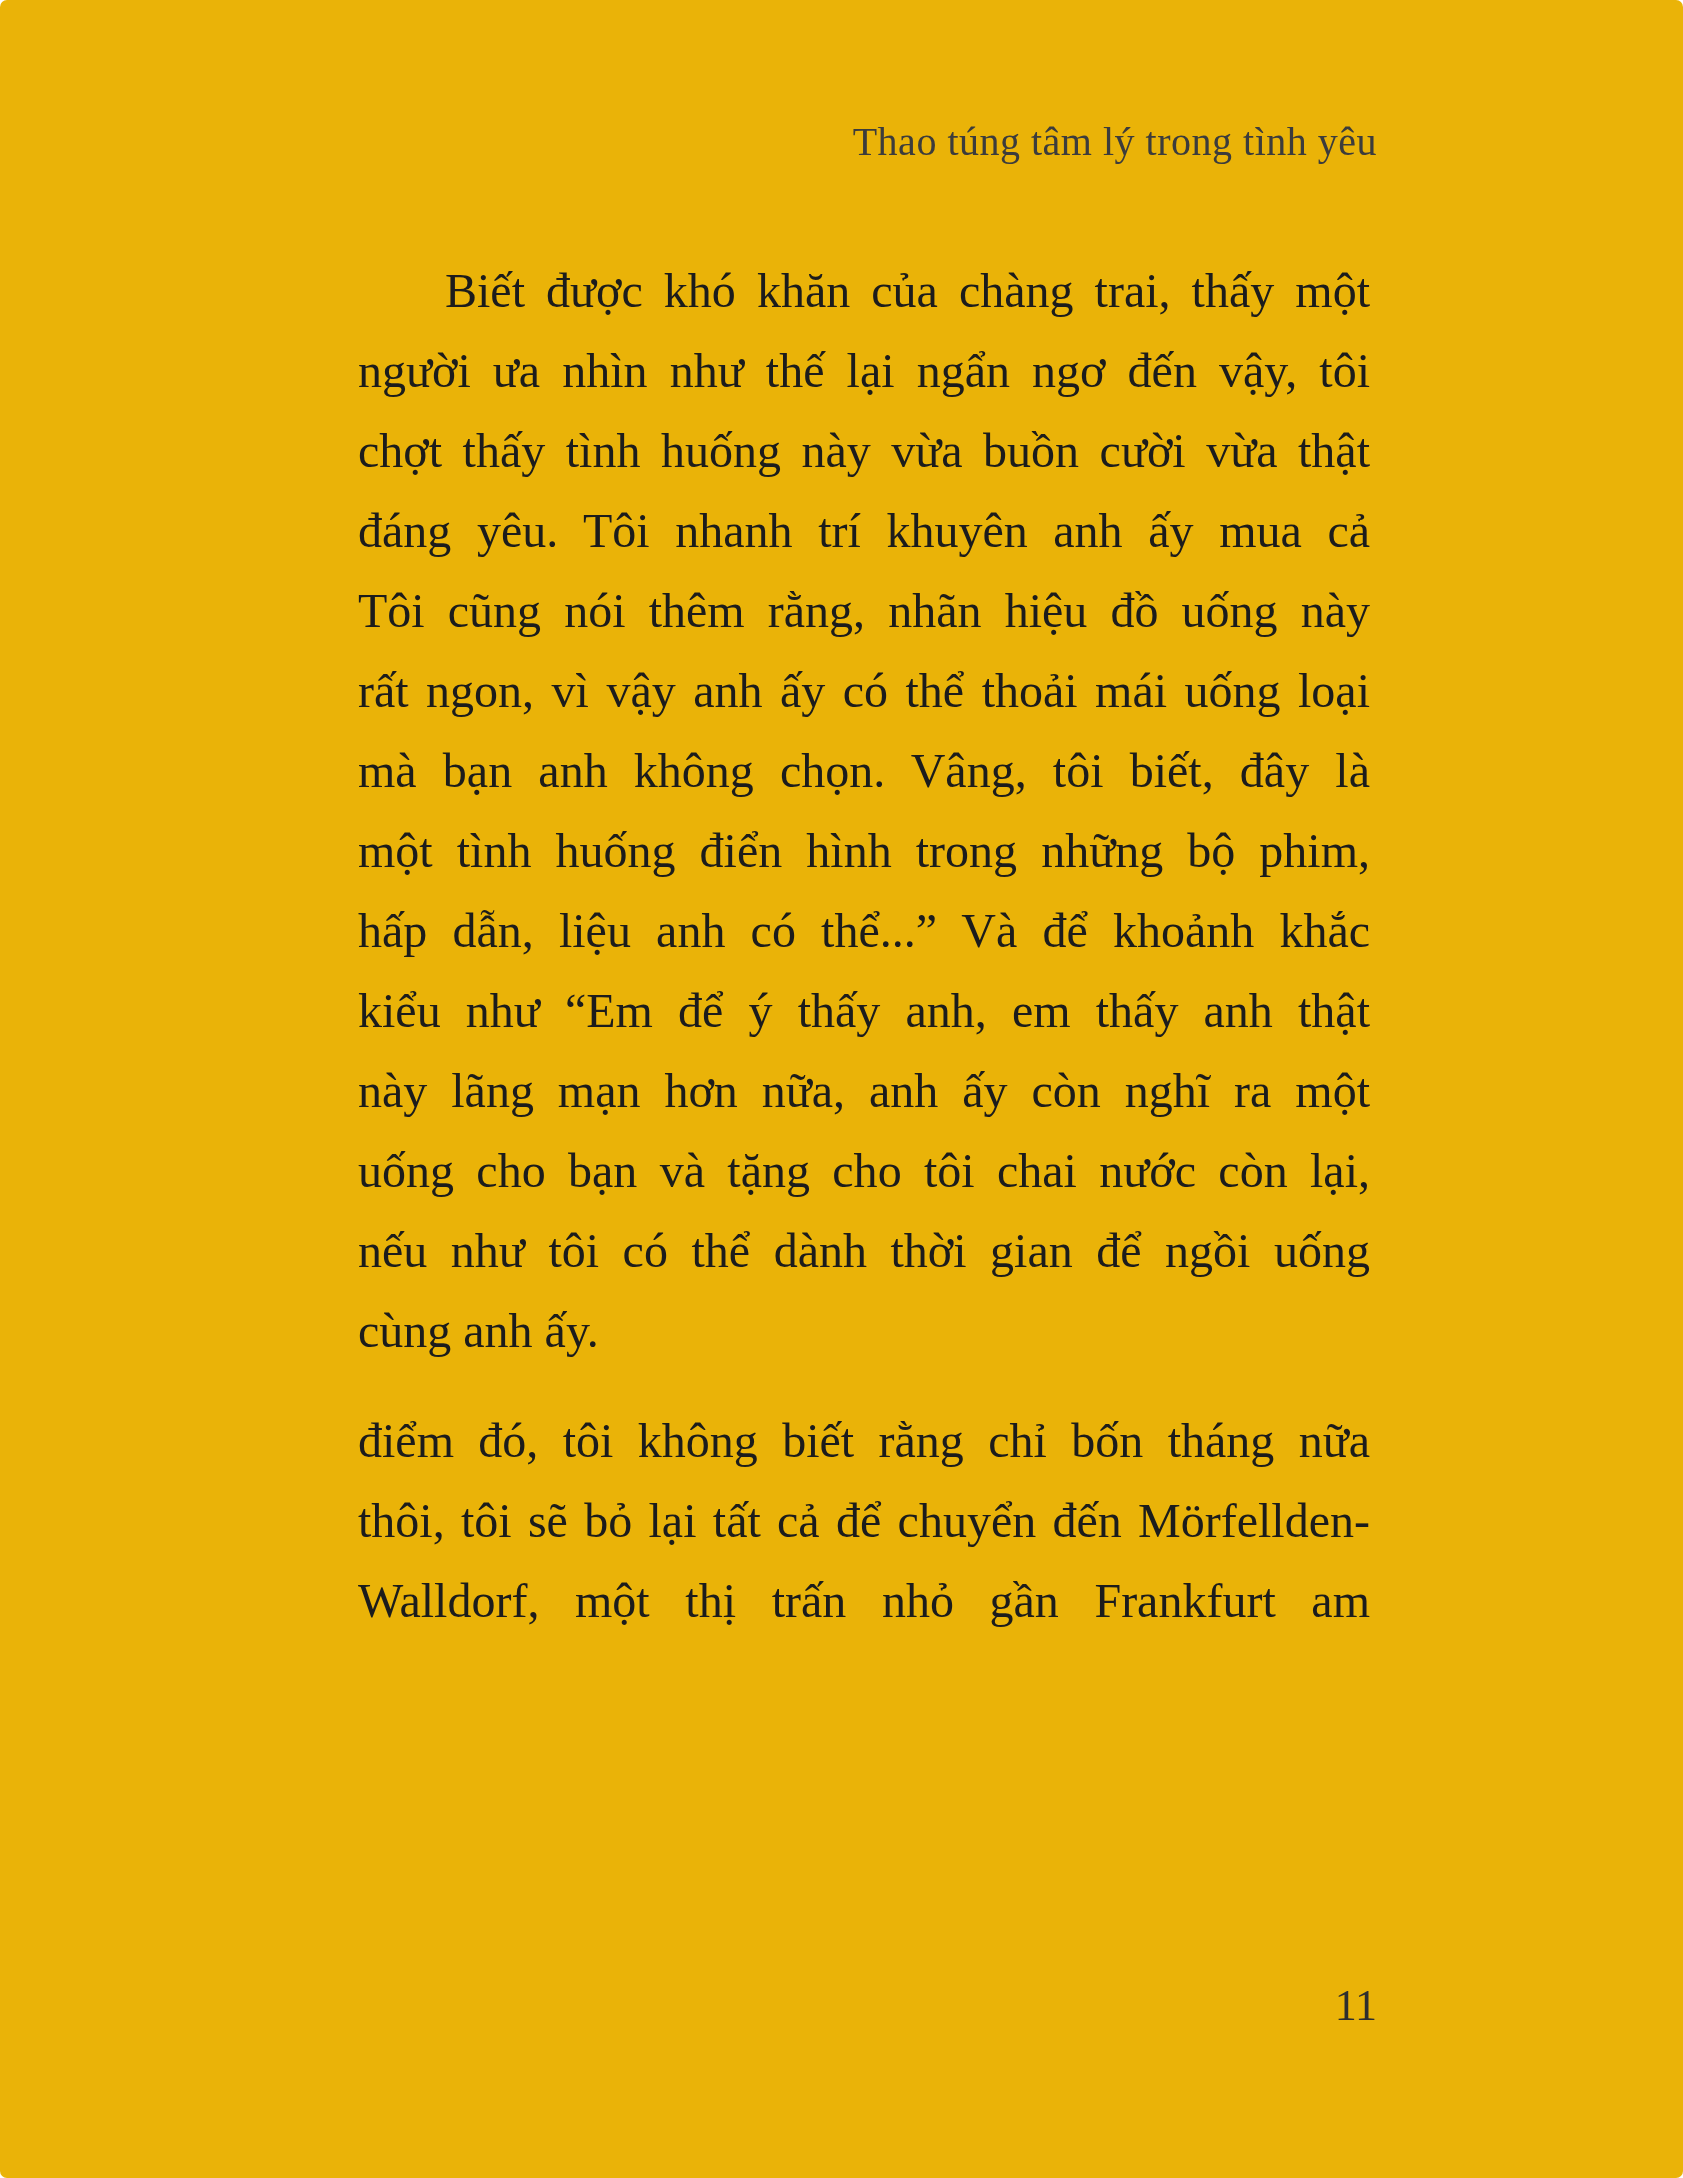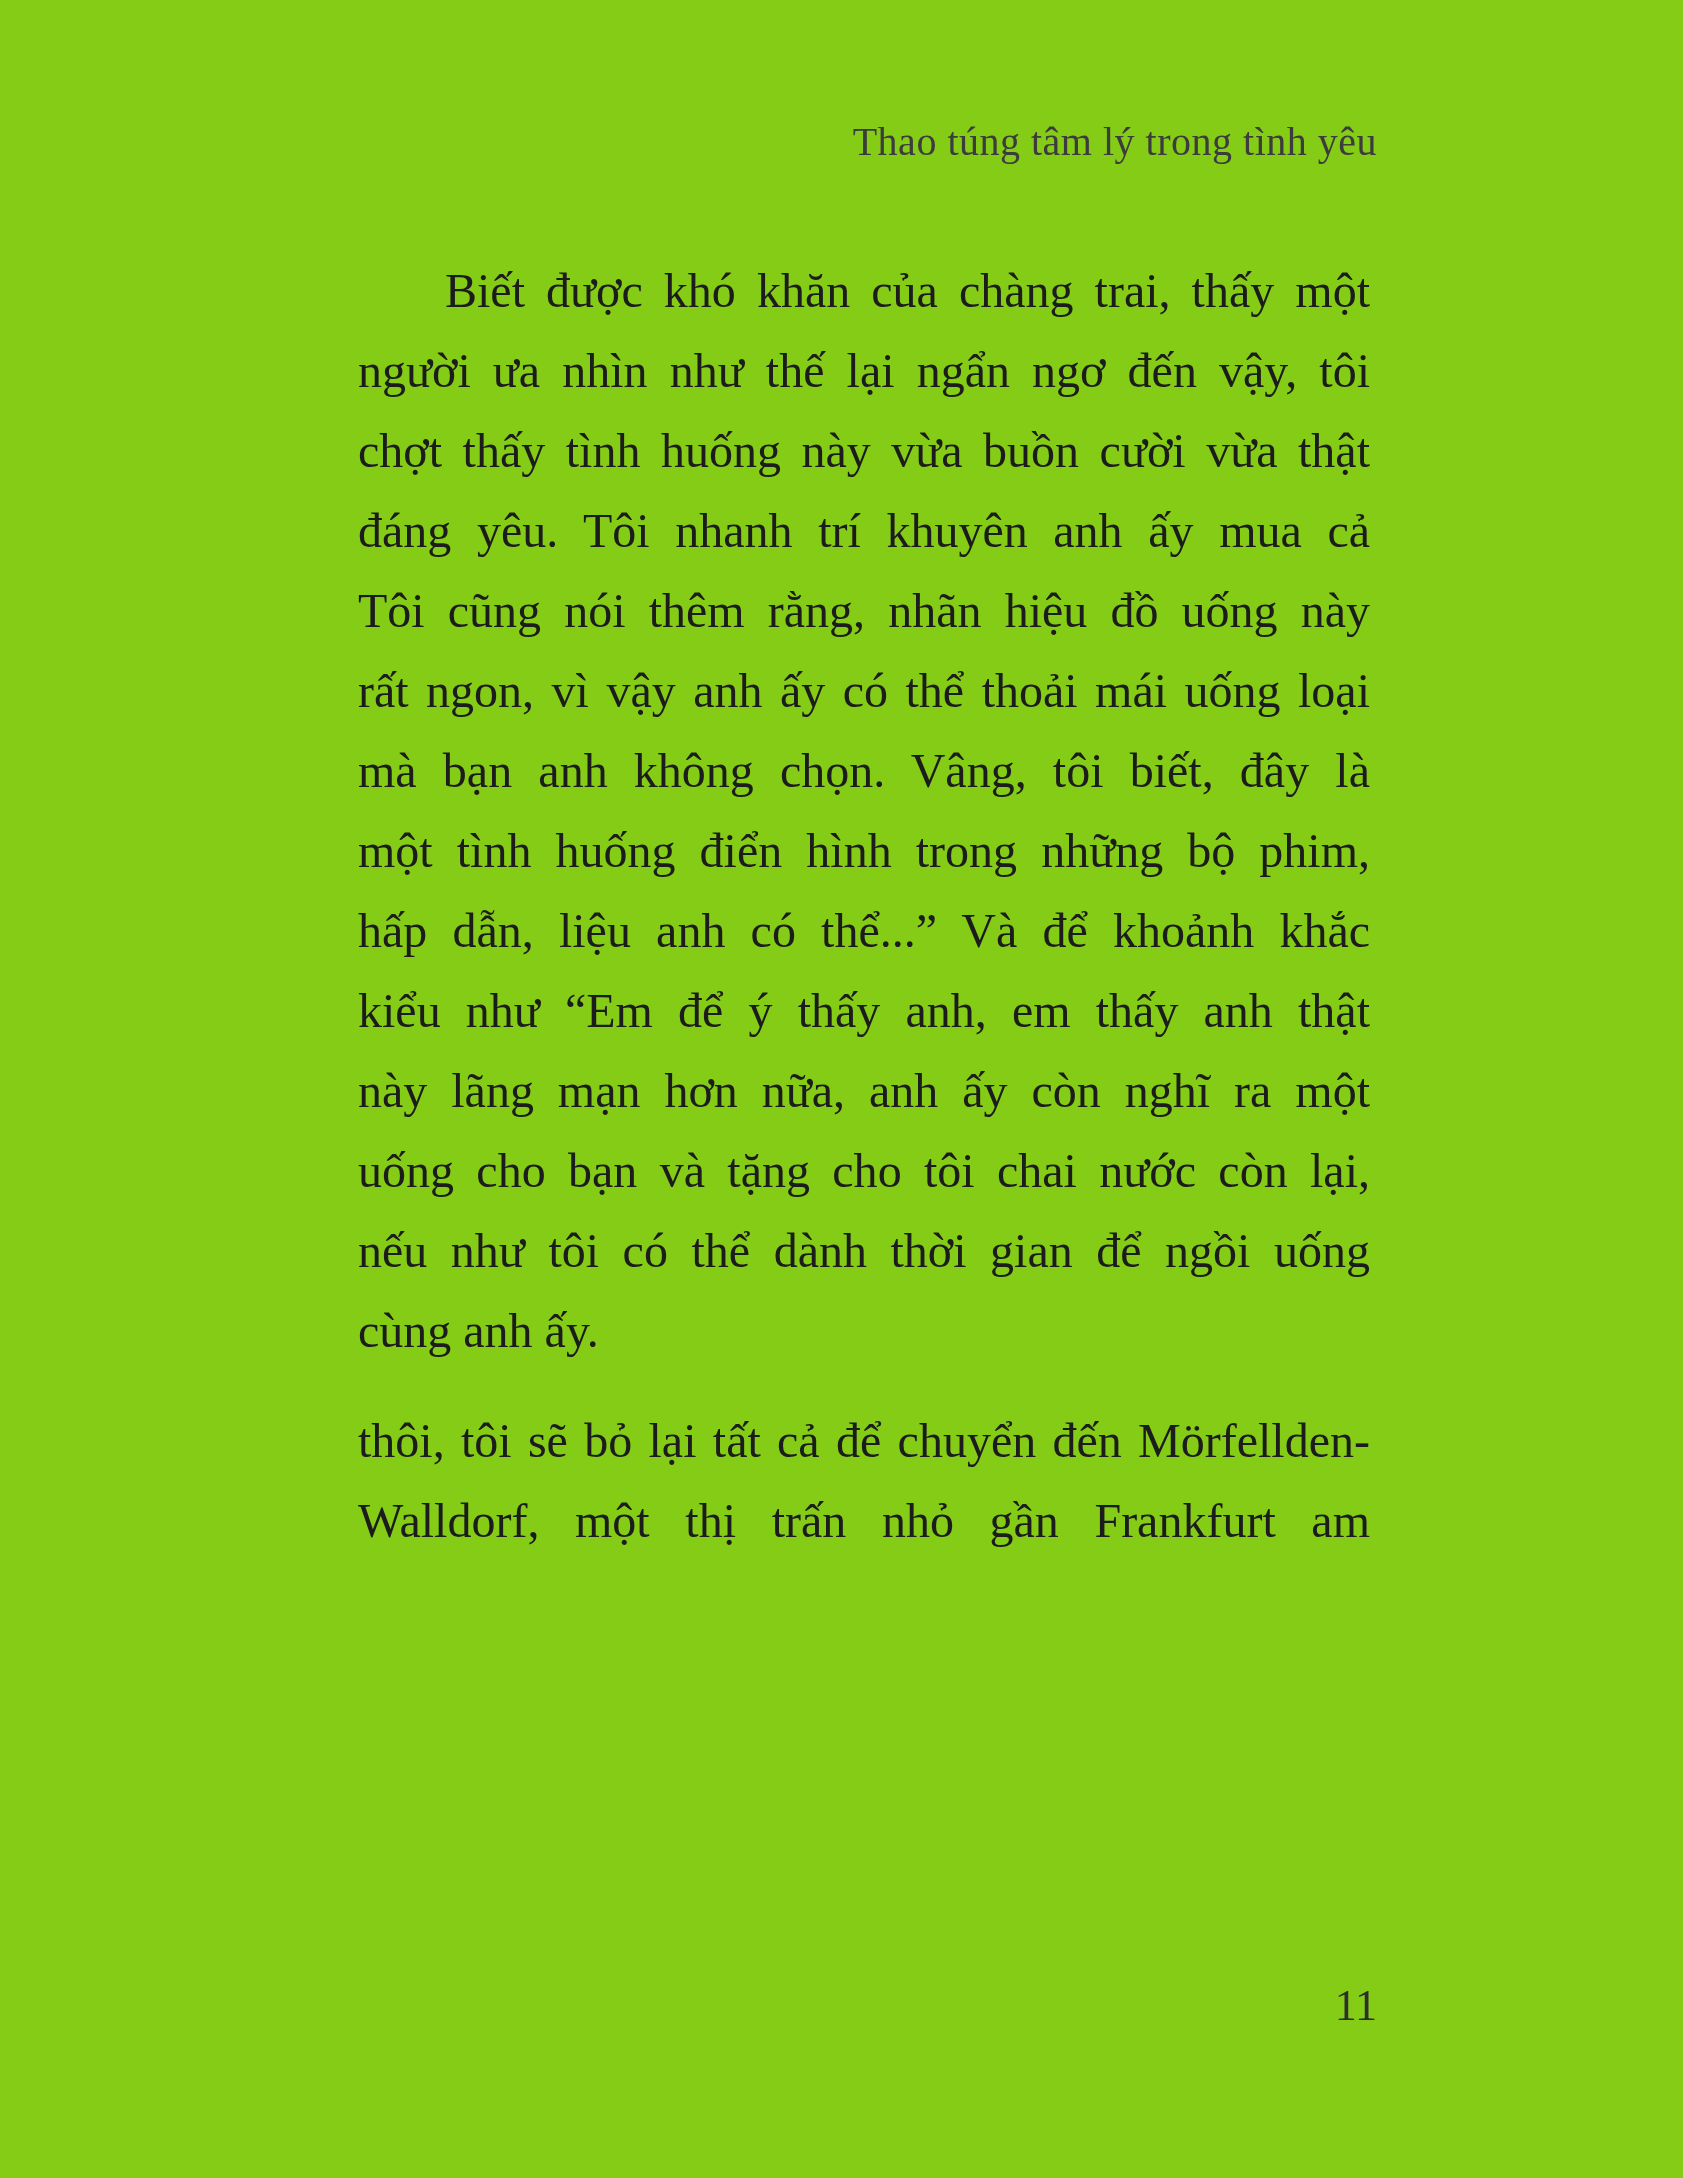--- a/index.html
+++ b/index.html
@@ -11,21 +11,22 @@
     width: 1683px;
     height: 2178px;
     position: relative;
     font-family: "Liberation Serif", "DejaVu Serif", serif;
     color: #1e1e1e;
     overflow: hidden;
   }
   .page {
     position: absolute;
     inset: 0;
-    background: #84cc16;
+    background: #eab308;
+    border-radius: 7px;
   }
   .running-header {
     position: absolute;
     top: 117px;
     left: 351px;
     width: 1026px;
     text-align: right;
     font-size: 40px;
     line-height: 50px;
     color: #3c3c3c;
@@ -86,20 +87,21 @@
         <div class="line">mà bạn anh không chọn. Vâng, tôi biết, đây là</div>
         <div class="line">một tình huống điển hình trong những bộ phim,</div>
         <div class="line">hấp dẫn, liệu anh có thể...” Và để khoảnh khắc</div>
         <div class="line">kiểu như “Em để ý thấy anh, em thấy anh thật</div>
         <div class="line">này lãng mạn hơn nữa, anh ấy còn nghĩ ra một</div>
         <div class="line">uống cho bạn và tặng cho tôi chai nước còn lại,</div>
         <div class="line">nếu như tôi có thể dành thời gian để ngồi uống</div>
         <div class="line last">cùng anh ấy.</div>
       </div>
       <div class="paragraph">
+        <div class="line">điểm đó, tôi không biết rằng chỉ bốn tháng nữa</div>
         <div class="line">thôi, tôi sẽ bỏ lại tất cả để chuyển đến Mörfellden-</div>
         <div class="line">Walldorf, một thị trấn nhỏ gần Frankfurt am</div>
       </div>
     </div>
 
   <div class="page-number">11</div>
 </div>
 
 
 </body></html>

